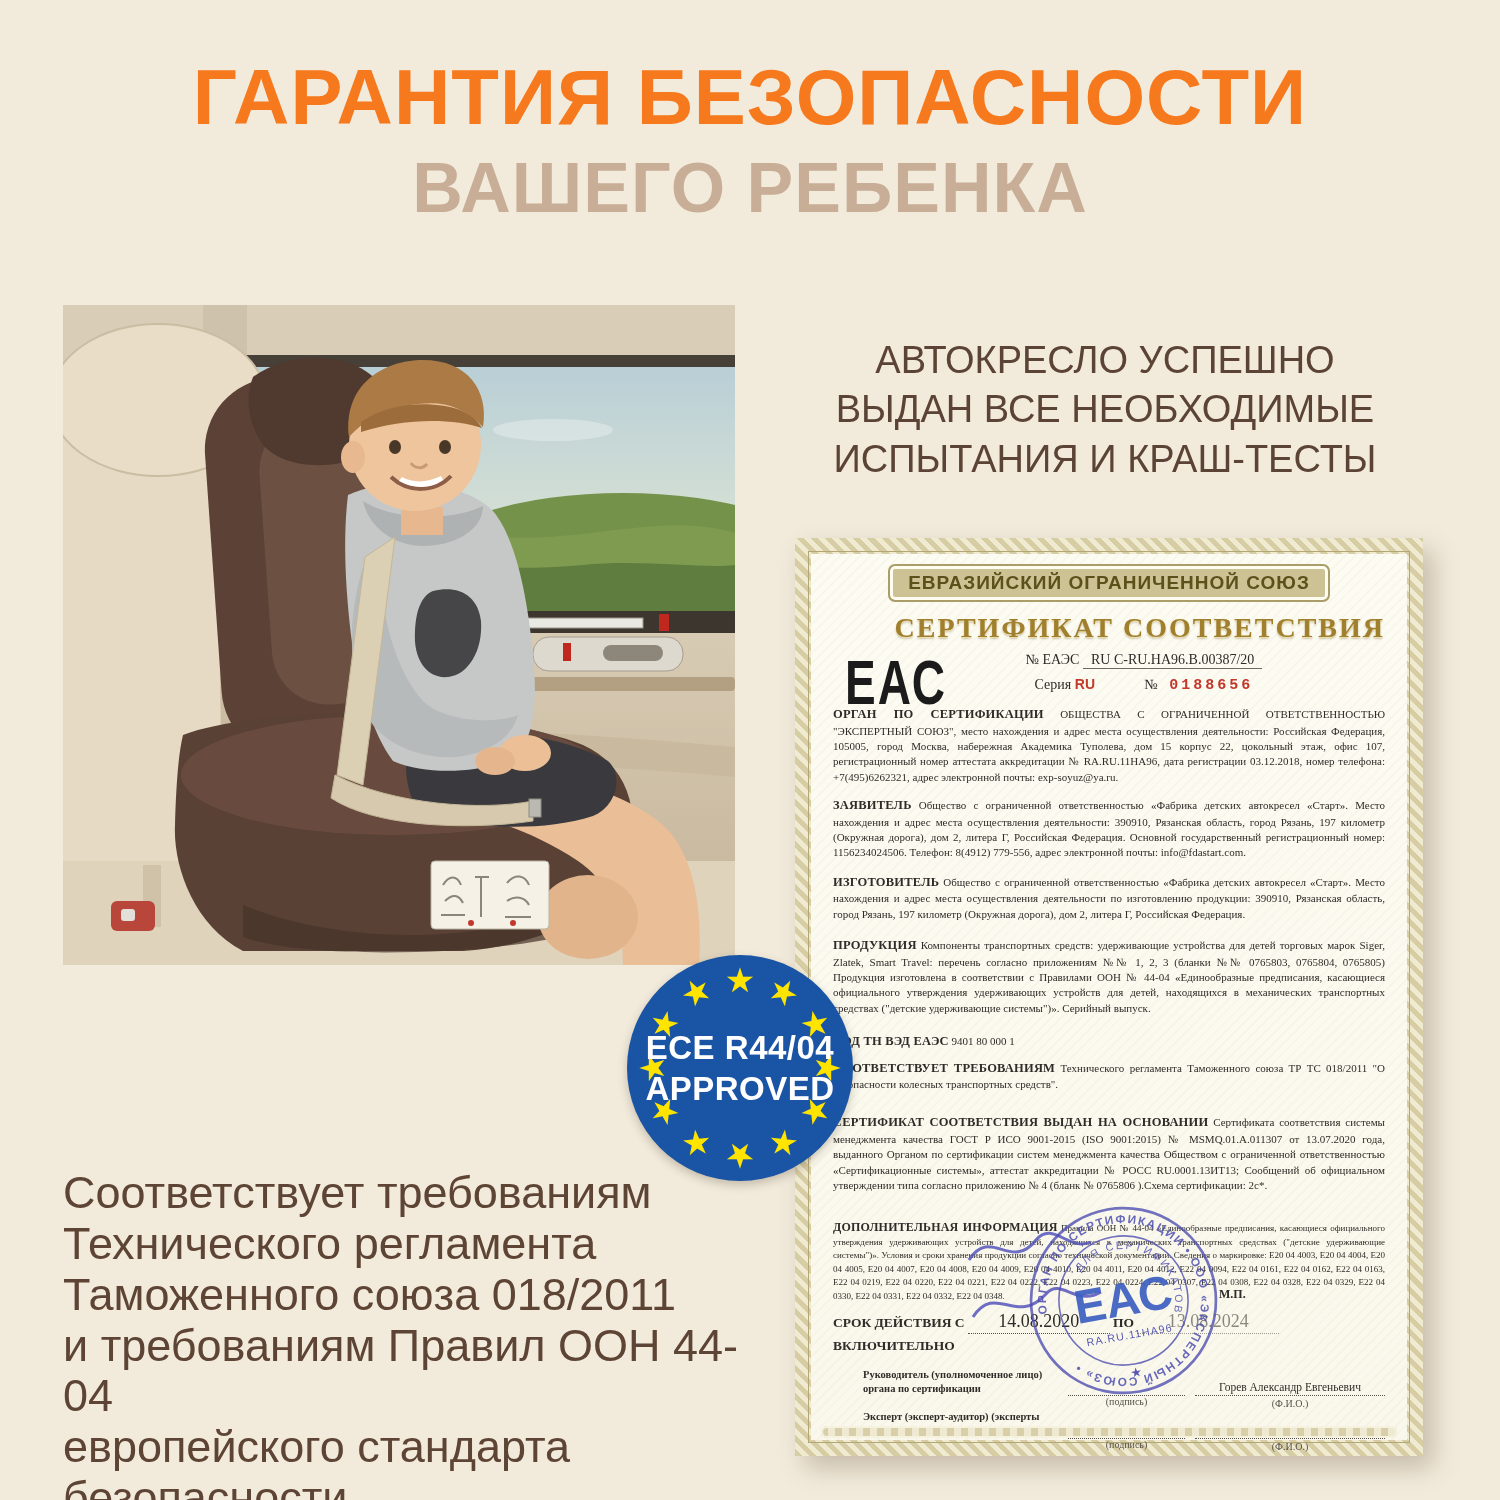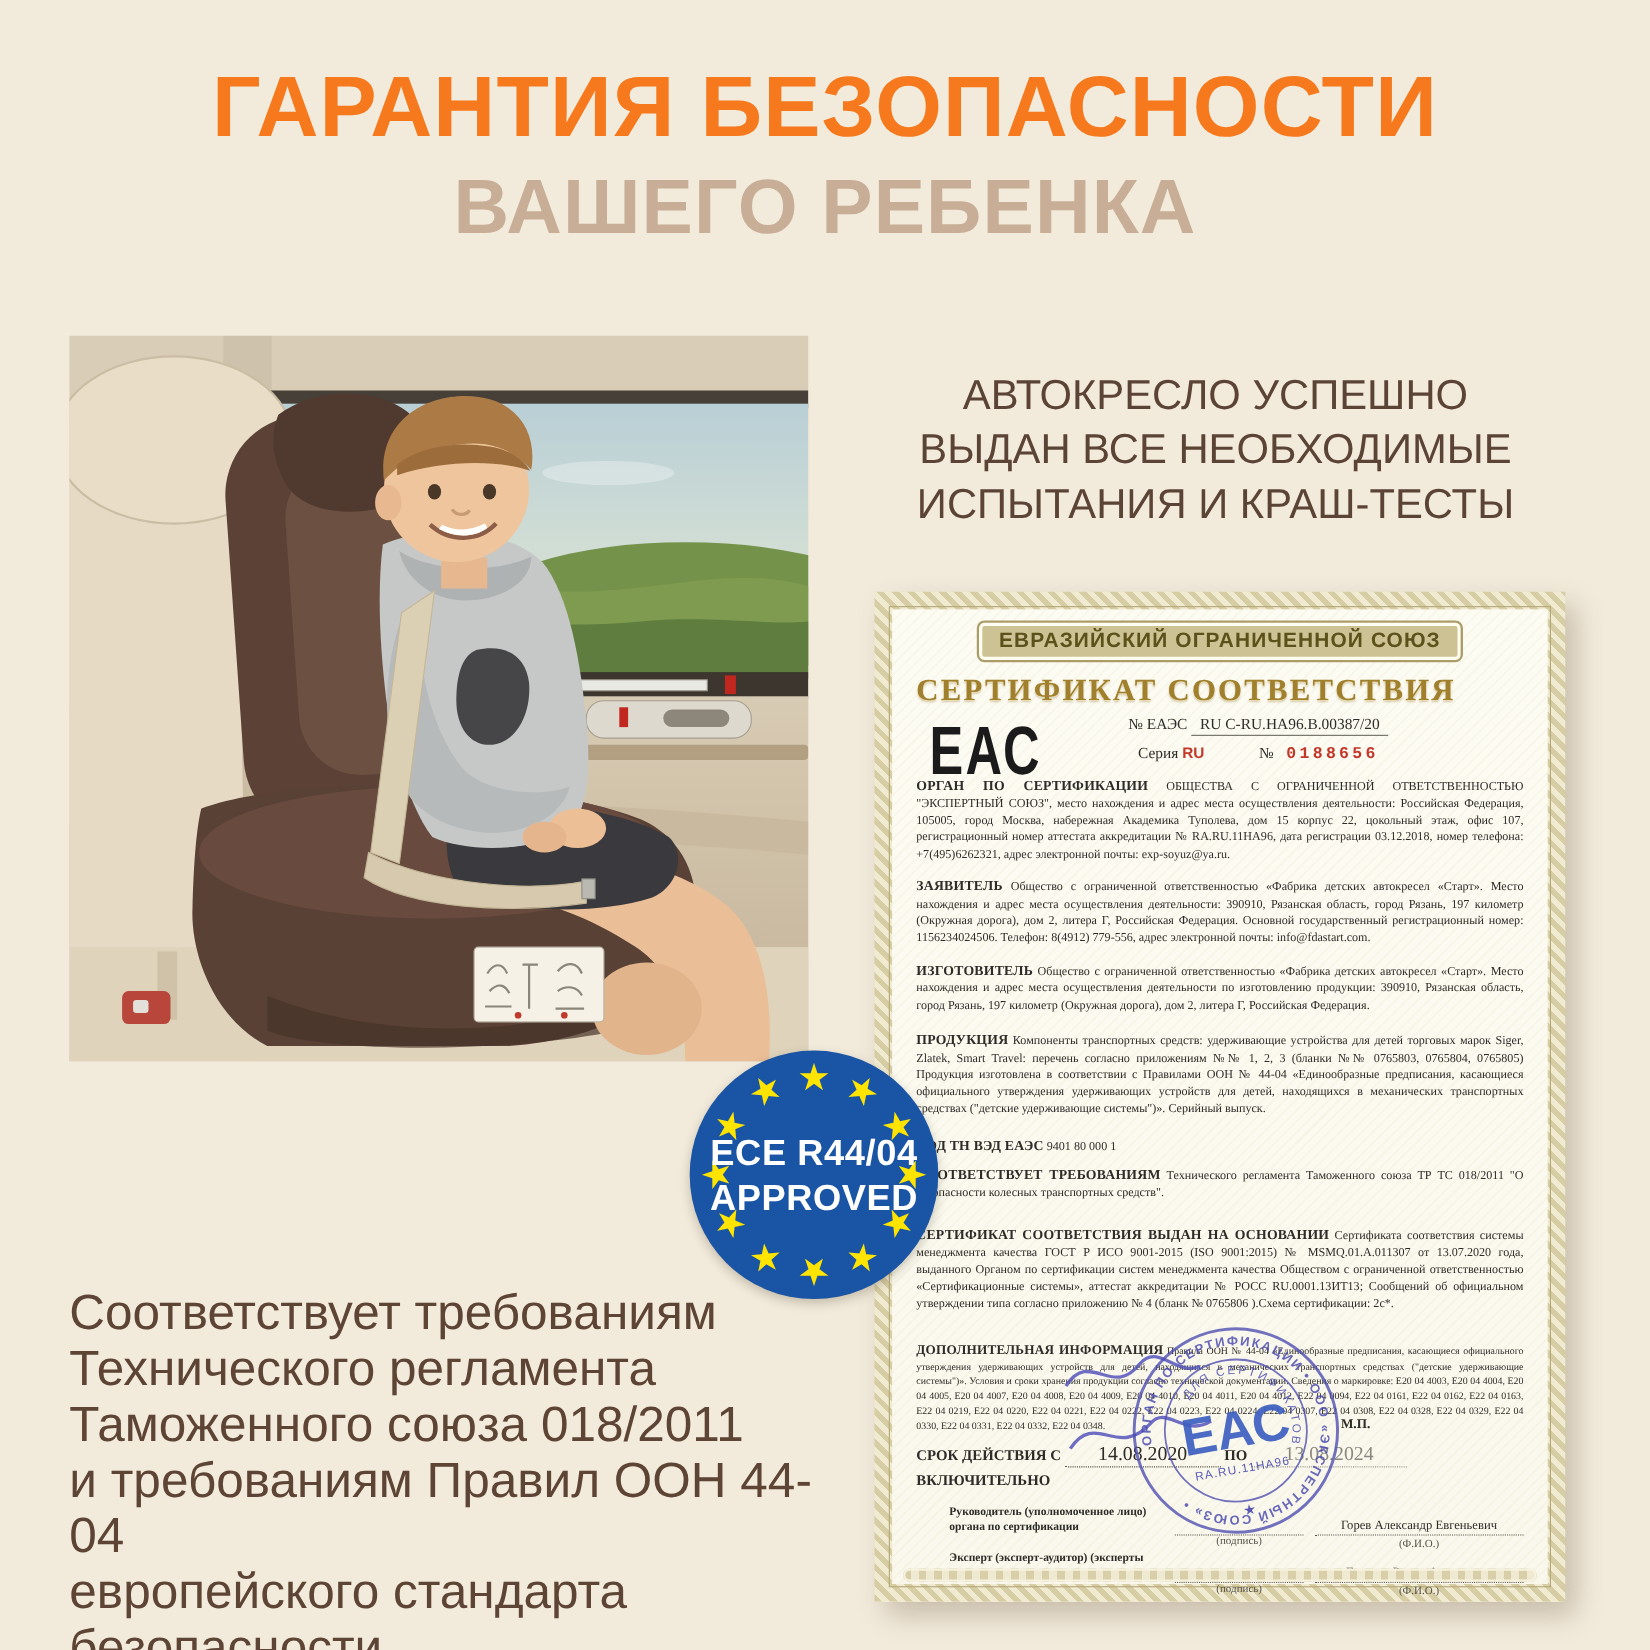--- a/index.html
+++ b/index.html
@@ -24,21 +24,21 @@
         background:linear-gradient(#FDFCF3,#FAF8EC) padding-box,
                    repeating-linear-gradient(45deg,#D7CDA4 0 5px,#F0EAD1 5px 10px) border-box;
         box-shadow:10px 12px 24px rgba(90,70,40,.28);
         font-family:"Liberation Serif",serif;color:#2E2C28;}
   .cert-inner-line{position:absolute;inset:-3px;border:1px solid #B3A777;pointer-events:none;}
   .cert-content{position:relative;width:100%;height:100%;padding:10px 22px 10px 22px;box-sizing:border-box;
         background:repeating-linear-gradient(135deg,rgba(195,185,140,.07) 0 2px,rgba(255,255,255,0) 2px 7px);}
   .union-banner{margin:0 auto;width:430px;text-align:center;background:#CDC294;border:2px solid #AA9D6A;
         border-radius:7px;box-shadow:inset 0 0 0 3px #FFFDEF;padding:6px 4px;
         font-family:"Liberation Sans",sans-serif;font-size:19px;font-weight:bold;letter-spacing:1px;color:#5C511B;}
-  .doc-title{margin-top:10px;text-align:left;font-size:28px;font-weight:bold;letter-spacing:2px;
+  .doc-title{margin-top:10px;text-align:right;font-size:28px;font-weight:bold;letter-spacing:2px;
         color:#A07F2D;text-shadow:0 1px 0 #E8DCB0,0 2px 2px rgba(120,95,30,.35);
         font-family:"Liberation Serif",serif;}
   .eac-logo{position:absolute;left:34px;top:92px;font-size:46px;font-weight:bold;color:#1B1B1B;
         transform:scaleY(1.35);transform-origin:top left;letter-spacing:2px;
         font-family:"Liberation Sans",sans-serif;}
   .num-line{margin-top:8px;text-align:center;font-size:14px;padding-left:70px;}
   .num-line .val{border-bottom:1px solid #6b6b60;padding:0 8px 1px 8px;}
   .series-line{margin-top:8px;text-align:center;font-size:14px;padding-left:70px;}
   .series-line .ru{color:#C23A2A;font-weight:bold;font-family:"Liberation Sans",sans-serif;}
   .series-line .no{margin-left:46px;}

